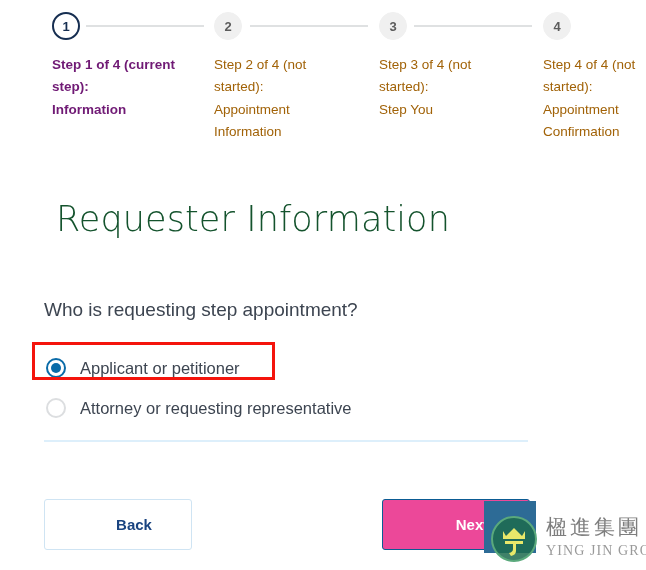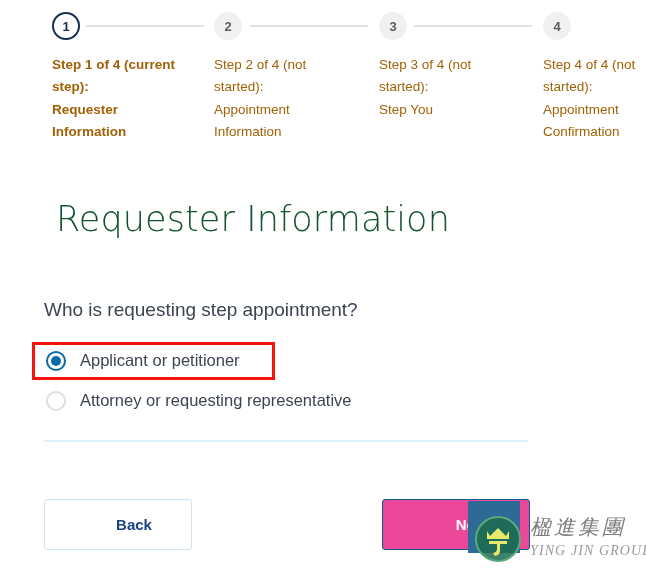--- a/index.html
+++ b/index.html
@@ -69,21 +69,21 @@
   .conn-3 { left: 414px; width: 118px; }
 
   .step-label {
     margin-top: 14px;
     font-size: 13.5px;
     line-height: 1.65;
     padding-left: 8px;
     width: 140px;
   }
   .label-current {
-    color: #a16207;
+    color: #701a75;
     font-weight: bold;
   }
   .label-todo {
     color: #a16207;
     font-weight: normal;
   }
   .label-line { display: block; white-space: nowrap; }
 
   
   .content {
@@ -109,21 +109,21 @@
     font-weight: normal;
   }
 
   
   .radio-group {
     margin-top: 30px;
     position: relative;
   }
   .radio-row {
     display: flex;
-    align-items: flex-start;
+    align-items: center;
     height: 34px;
     margin-bottom: 6px;
   }
   .radio-outer {
     width: 20px;
     height: 20px;
     border-radius: 50%;
     box-sizing: border-box;
     flex: none;
     margin-left: 2px;
@@ -207,26 +207,25 @@
     left: 338px;
     width: 148px;
     background: #ec4899;
     border: 1px solid #0b5c93;
     color: #ffffff;
   }
 
   
   .watermark {
     position: absolute;
-    left: 468px;
+    left: 484px;
     top: 501px;
     width: 162px;
     height: 69px;
     pointer-events: none;
-    font-style: italic;
   }
   .wm-block {
     position: absolute;
     left: 0;
     top: 0;
     width: 52px;
     height: 52px;
     background: #2d6b96;
   }
   .wm-emblem {
@@ -266,21 +265,20 @@
   <div class="connector conn-2"></div>
   <div class="connector conn-3"></div>
 
   <div class="step step-1">
     <div class="circle circle-current">
       <span>1</span>
     </div>
     <div class="step-label label-current">
       <span class="label-line">Step 1 of 4 (current</span>
       <span class="label-line">step):</span>
-      <span class="label-line">Requester</span>
       <span class="label-line">Information</span>
     </div>
   </div>
 
   <div class="step step-2">
     <div class="circle circle-todo">
       <span>2</span>
     </div>
     <div class="step-label label-todo">
       <span class="label-line">Step 2 of 4 (not</span>

